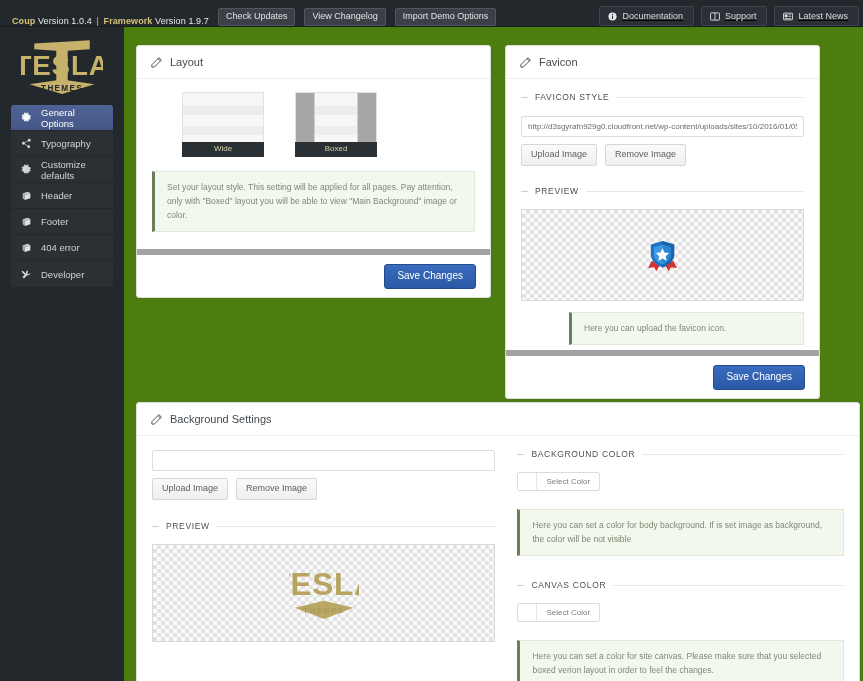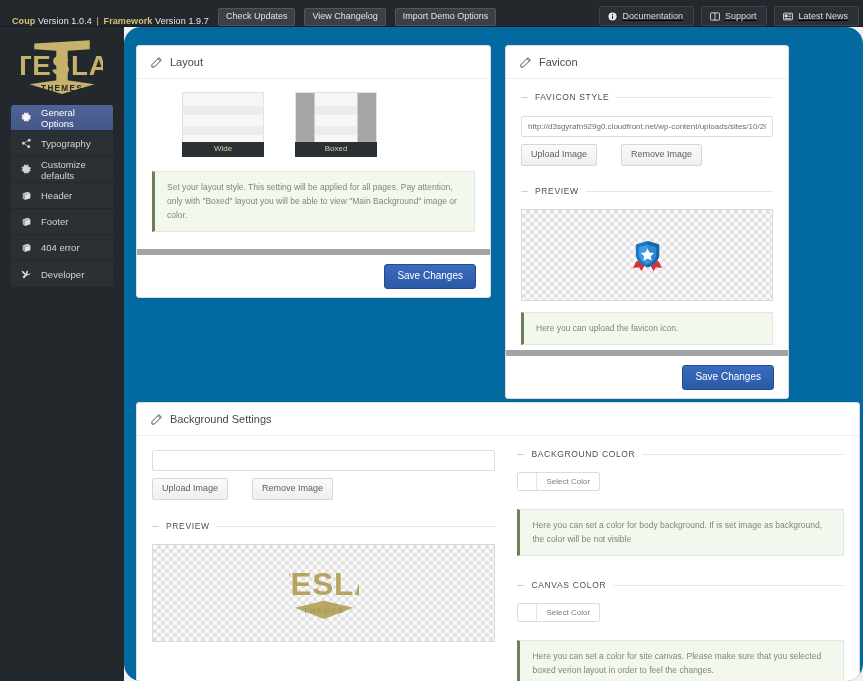--- a/index.html
+++ b/index.html
@@ -92,34 +92,33 @@
     width: 13px; height: 13px;
     display: flex; align-items: center; justify-content: center;
     flex: 0 0 13px;
   }
   .menu-item svg { display: block; }
 
   
   .content {
     position: absolute; top: 27px; left: 124px;
     width: 739px; height: 654px;
-    background: #0369a1;
+    background: #4d7c0f;
     overflow: hidden;
-    border-radius: 17px;
   }
 
   .panel {
     position: absolute;
     background: #ffffff;
     border: 1px solid #dcdcdc;
     border-radius: 3px;
     box-shadow: 0 1px 1px rgba(0,0,0,.04);
   }
   #panel-layout  { left: 12px;  top: 18px;  width: 355px; height: 253px; }
-  #panel-favicon { left: 381px; top: 18px;  width: 284px; height: 354px; }
+  #panel-favicon { left: 381px; top: 18px;  width: 315px; height: 354px; }
   #panel-bg      { left: 12px;  top: 375px; width: 724px; height: 320px; }
 
   .panel-head {
     height: 33px;
     display: flex; align-items: center;
     gap: 7px;
     padding: 0 14px;
     border-bottom: 1px solid #eeeeee;
     font-size: 11px;
     color: #444a4f;
@@ -209,21 +208,21 @@
     height: 21px;
     border: 1px solid #dddddd;
     border-radius: 2px;
     font-size: 8px;
     color: #6b6b6b;
     padding: 0 6px;
     font-family: "Liberation Sans", sans-serif;
     background: #fff;
     outline: none;
   }
-  .btn-row { display: flex; gap: 24px; margin-top: 7px; }
+  .btn-row { display: flex; gap: 8px; margin-top: 7px; }
   .btn-grey {
     background: #f2f2f2;
     background: linear-gradient(#fafafa, #efefef);
     border: 1px solid #d7d7d7;
     border-radius: 2px;
     font-size: 9px;
     color: #5e5e5e;
     padding: 5px 9px 6px;
     line-height: 1;
     cursor: pointer;
@@ -482,21 +481,21 @@
           <svg width="33" height="33" viewBox="0 0 48 48">
             <path d="M8 32 L3 42 L12 41 L15 47 L22 35 Z" fill="#d63232"></path>
             <path d="M40 32 L45 42 L36 41 L33 47 L26 35 Z" fill="#d63232"></path>
             <path d="M24 3 L41 8 v14c0 9-7.4 15.6-17 19.5C14.4 37.6 7 31 7 22V8z" fill="#1e74c4"></path>
             <path d="M24 3 L41 8 v14c0 9-7.4 15.6-17 19.5z" fill="#1a63ab"></path>
             <path d="M24 8.5 L36.5 12 v10.2c0 6.7-5.3 11.6-12.5 14.6-7.2-3-12.5-7.9-12.5-14.6V12z" fill="#3e9ae0"></path>
             <path d="M24 8.5 L36.5 12 v10.2c0 6.7-5.3 11.6-12.5 14.6z" fill="#2b86d3"></path>
             <polygon points="24,13.5 26.9,19.6 33.6,20.4 28.7,25.1 30,31.7 24,28.4 18,31.7 19.3,25.1 14.4,20.4 21.1,19.6" fill="#ffffff"></polygon>
           </svg>
         </div>
-        <div class="notice" style="margin-top:11px;">Here you can upload the favicon icon.</div>
+        <div class="notice" style="margin-top:11px;margin-left:48px;">Here you can upload the favicon icon.</div>
       </div>
     </div>
     <div class="panel-footer">
       <button class="btn-primary">Save Changes</button>
     </div>
   </div>
 
   <div class="panel" id="panel-bg">
     <div class="panel-head">
       <span>

